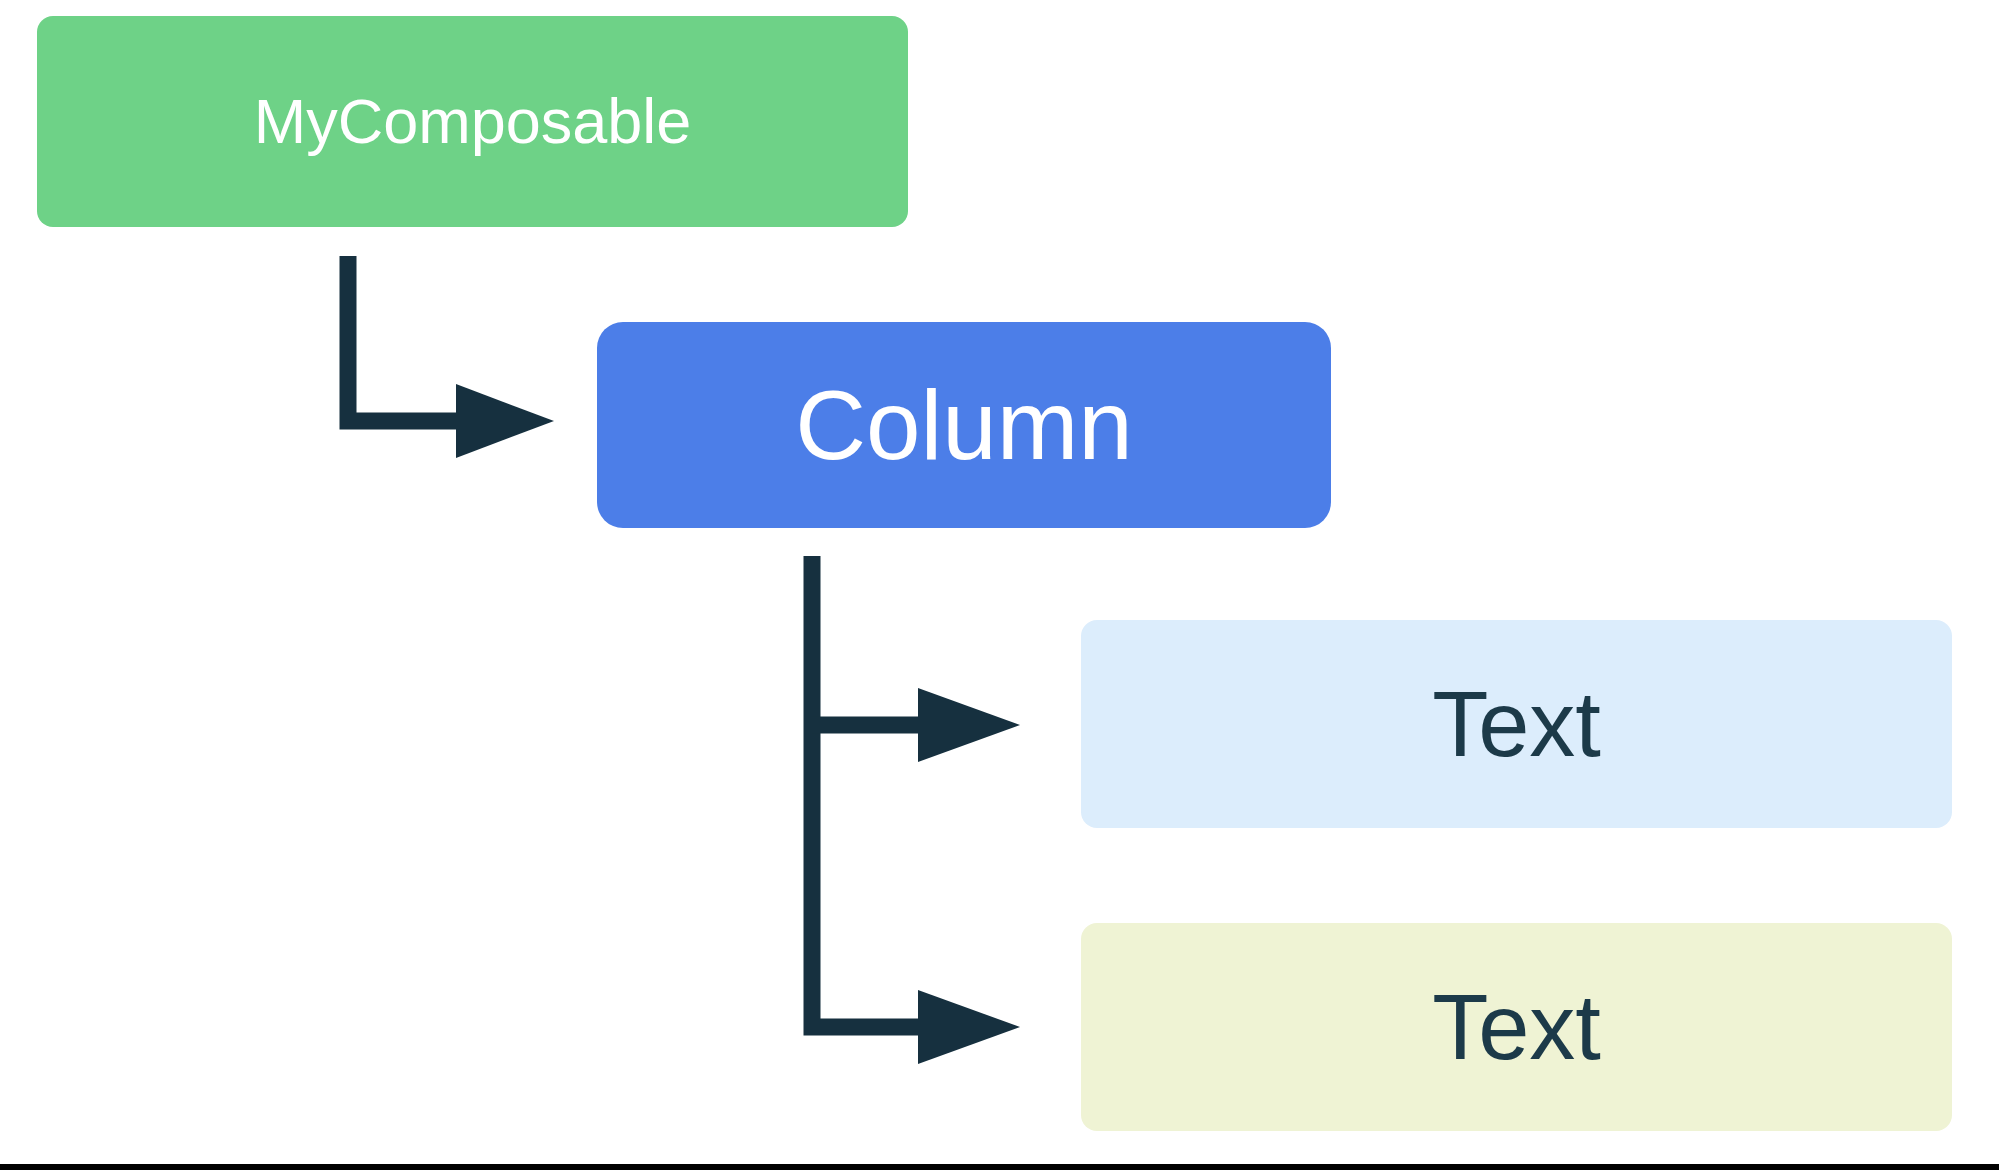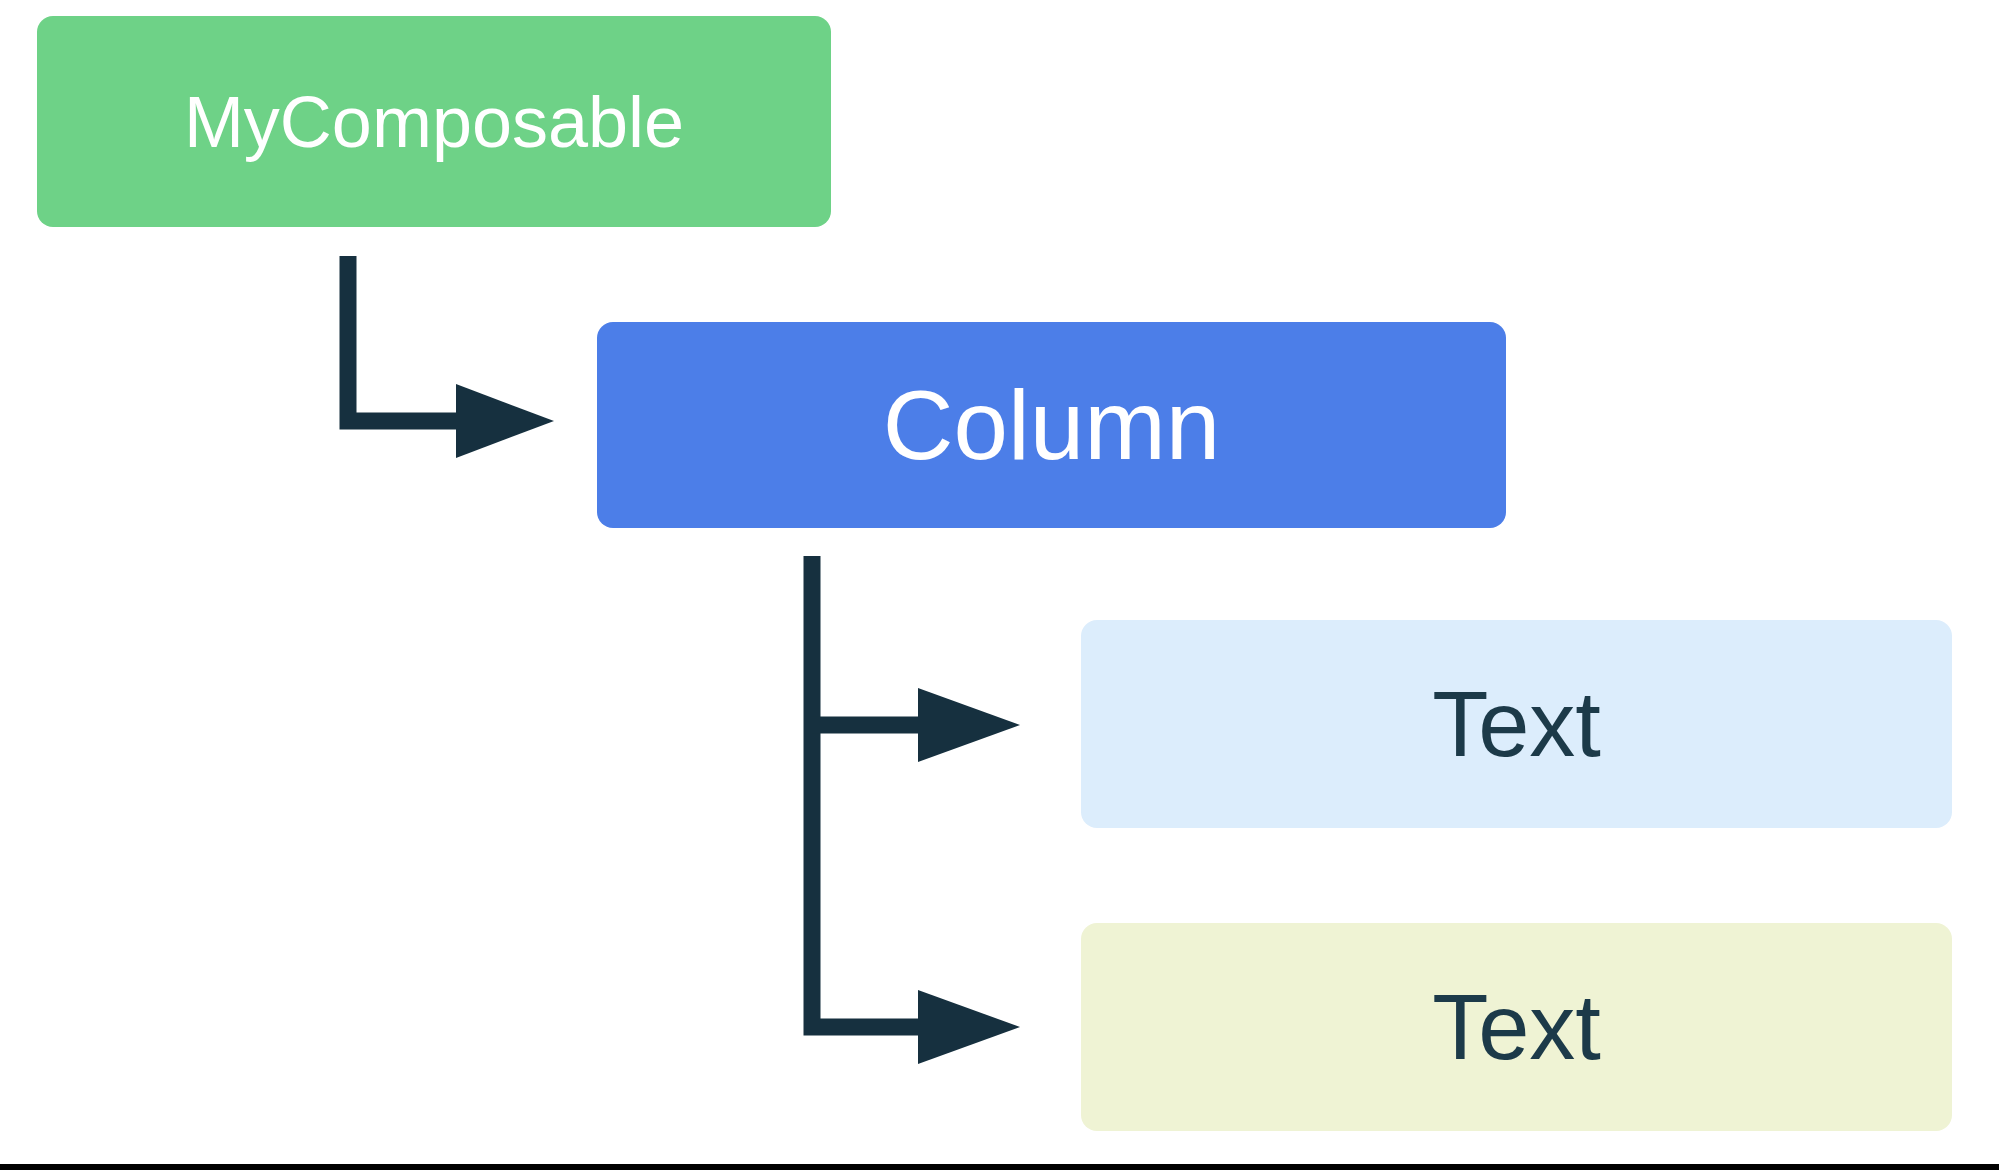--- a/index.html
+++ b/index.html
@@ -25,22 +25,22 @@
   .node {
     position: absolute;
     display: flex;
     align-items: center;
     justify-content: center;
     border-radius: 16px;
     font-weight: 400;
     line-height: 1;
     white-space: nowrap;
   }
-  .node-root   { left: 37px;   top: 16px;  width: 794px; height: 211px; font-size: 72px; align-items: center; }
-  .node-column { left: 597px;  top: 322px; width: 909px; height: 206px; font-size: 98px; }
+  .node-root   { left: 37px;   top: 16px;  width: 871px; height: 211px; font-size: 63px; align-items: center; }
+  .node-column { left: 597px;  top: 322px; width: 734px; height: 206px; font-size: 98px; border-radius: 26px; }
   .node-text1  { left: 1081px; top: 620px; width: 871px; height: 208px; font-size: 92px; }
   .node-text2  { left: 1081px; top: 923px; width: 871px; height: 208px; font-size: 92px; }
   .bottom-rule {
     position: absolute;
     left: 0;
     bottom: 0;
     width: 100%;
     height: 6px;
   }
 </style>

